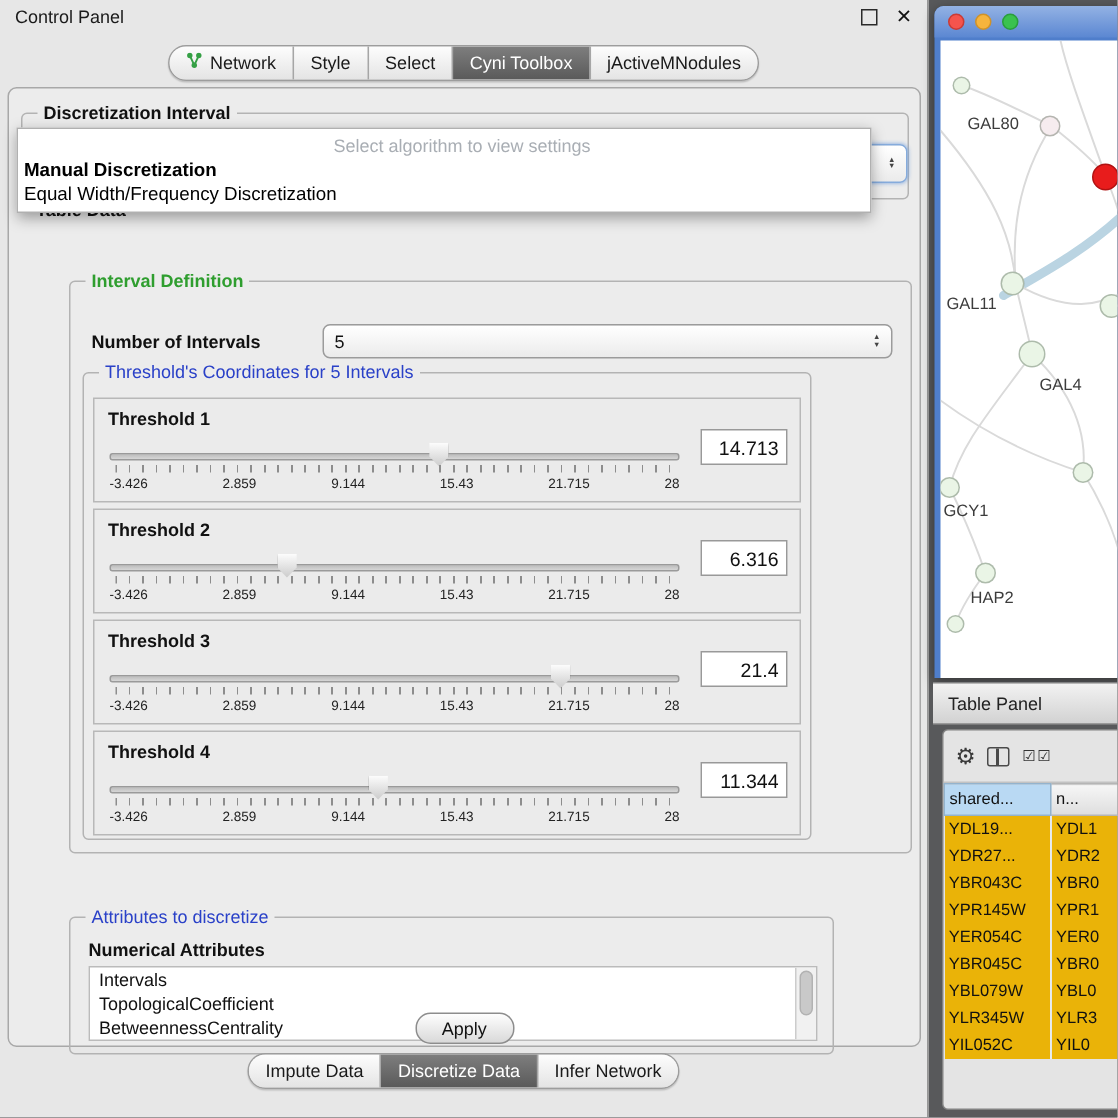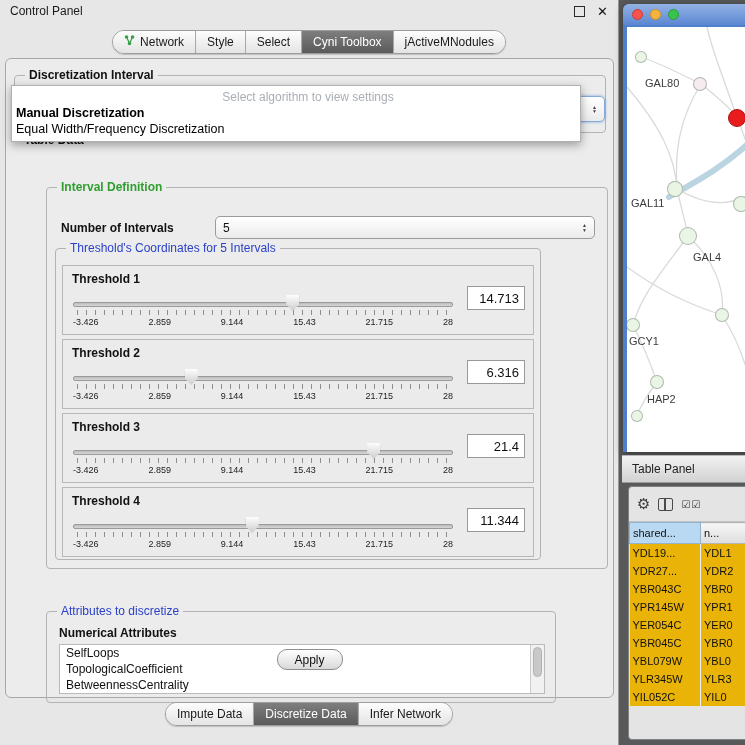--- a/index.html
+++ b/index.html
@@ -60,21 +60,21 @@
   .tick-labels{position:absolute;left:0;right:0;top:23px;display:flex;justify-content:space-between;font-size:9px;color:#222;}
   .th-value{position:absolute;right:8px;top:20px;width:58px;height:24px;background:#fff;border:1px solid #999;font-size:13px;line-height:24px;text-align:right;padding-right:5px;color:#111;box-sizing:border-box;}
 
   .attr-group{left:40px;top:520px;width:508px;height:90px;margin-top:32px;}
   .attr-label{left:12px;top:14px;}
   .attr-list{position:absolute;left:12px;top:32px;width:484px;height:48px;background:#fff;border:1px solid #bbb;overflow:hidden;}
   .attr-item{height:16px;line-height:16px;padding-left:6px;font-size:12px;color:#111;}
   .attr-scroll{position:absolute;right:0;top:0;bottom:0;width:13px;background:#f1f1f1;border-left:1px solid #ccc;}
   .attr-thumb{position:absolute;left:2px;right:2px;top:2px;height:28px;background:#c9c9c9;border:1px solid #b2b2b2;border-radius:5px;}
 
-  .apply{position:absolute;left:50%;top:590px;transform:translateX(-50%);width:66px;height:21px;border:1px solid #8d8d8d;border-radius:10px;background:linear-gradient(#fefefe,#d9d9d9);font-size:12px;color:#111;font-family:inherit;}
+  .apply{position:absolute;left:50%;top:616px;transform:translateX(-50%);width:66px;height:21px;border:1px solid #8d8d8d;border-radius:10px;background:linear-gradient(#fefefe,#d9d9d9);font-size:12px;color:#111;font-family:inherit;}
 
   
   .net-window{position:absolute;left:623px;top:4px;width:130px;height:448px;background:#4f7ecb;border-radius:6px 6px 0 0;box-shadow:0 2px 8px rgba(0,0,0,.4);}
   .net-titlebar{height:21px;display:flex;align-items:center;gap:7px;padding-left:9px;background:linear-gradient(#93b2e4,#5b87d2);border-radius:6px 6px 0 0;}
   .light{width:11px;height:11px;border-radius:50%;box-sizing:border-box;}
   .light.red{background:#f5544d;border:1px solid #ca3b35;}
   .light.yellow{background:#f6b43d;border:1px solid #cf922a;}
   .light.green{background:#3ac24e;border:1px solid #2a9e3c;}
   .net-canvas{position:absolute;left:4px;top:23px;right:0;bottom:0;background:#fff;overflow:hidden;}
   .net-canvas svg{position:absolute;left:0;top:0;}
@@ -239,21 +239,21 @@
               </div>
             </div>
         </div>
       </div>
 
       <div class="group attr-group">
         <span class="group-title blue">Attributes to discretize</span>
         <div class="label b attr-label">Numerical Attributes</div>
         <div class="attr-list">
           <div id="attr-items">
-              <div class="attr-item">SelfLoops</div>
+              <div class="attr-item">Intervals</div>
               <div class="attr-item">TopologicalCoefficient</div>
               <div class="attr-item">BetweennessCentrality</div>
             </div>
           <div class="attr-scroll">
             <div class="attr-thumb"></div>
           </div>
         </div>
       </div>
 
       <button class="apply">Apply</button>

